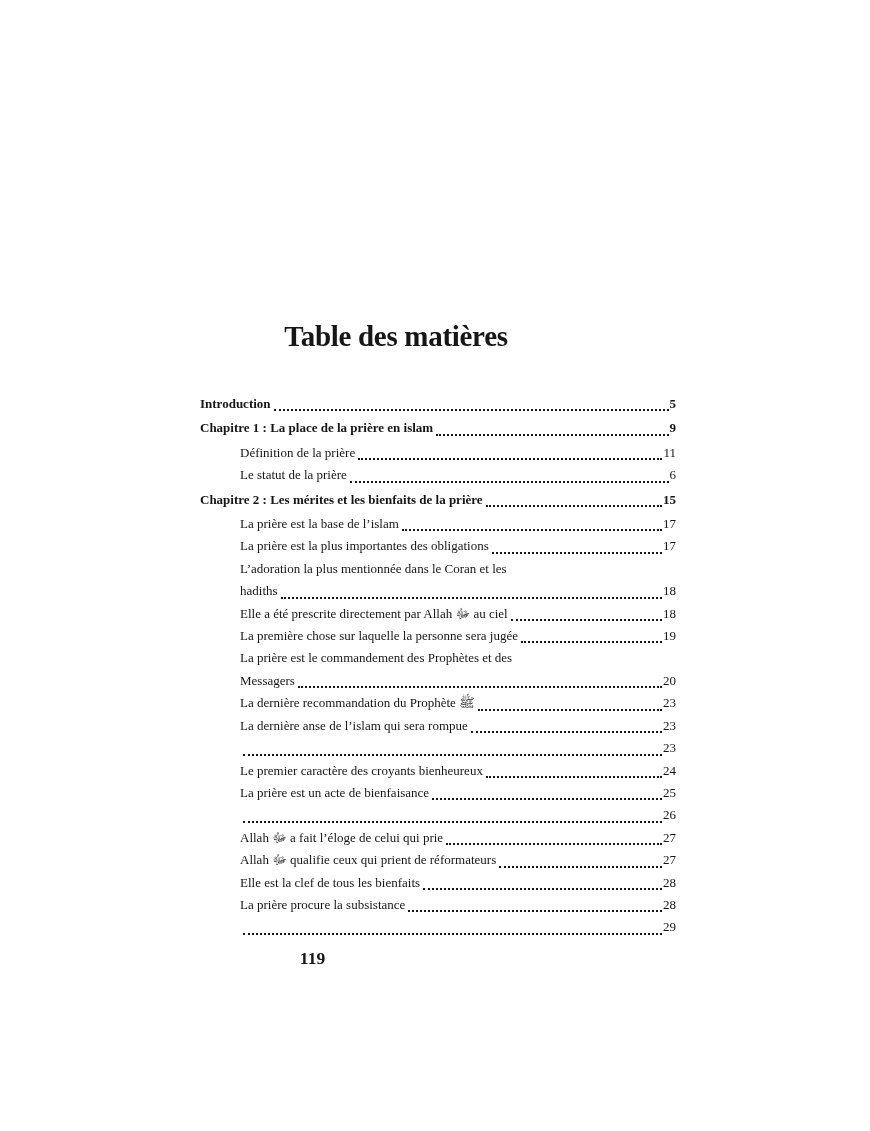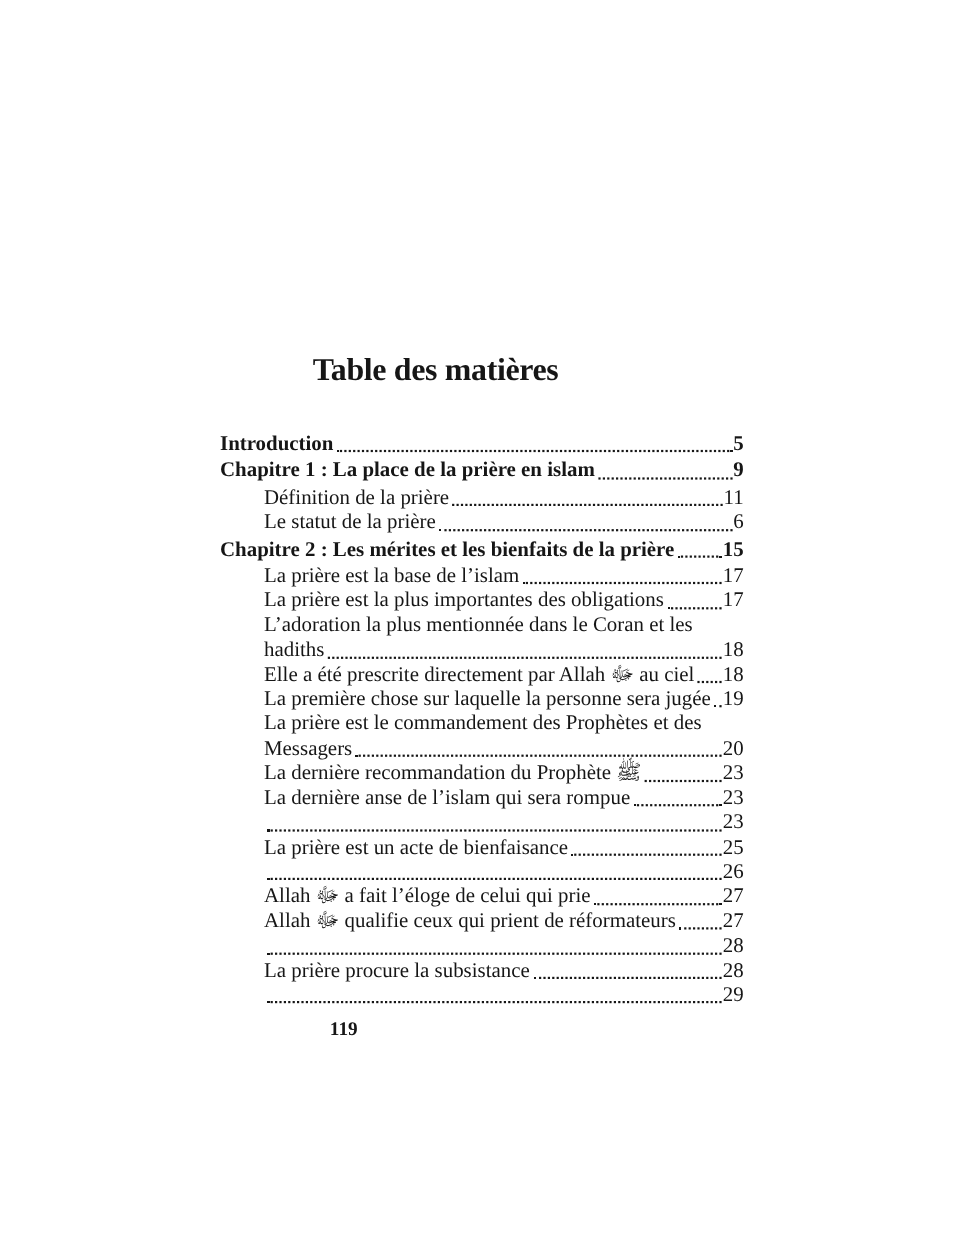--- a/index.html
+++ b/index.html
@@ -18,21 +18,21 @@
   .doc-title {
     text-align: center;
     font-size: 29px;
     font-weight: bold;
     letter-spacing: -0.3px;
     margin: 0 0 40px 0;
   }
   .toc {
     margin-left: 200px;
     width: 476px;
-    font-size: 19px;
+    font-size: 13px;
     line-height: 22.4px;
   }
   .toc-row {
     display: flex;
     align-items: flex-end;
   }
   .toc-row.level-1 { padding-left: 40px; }
   .toc-row.bold { font-weight: bold; margin: 2px 0; }
   .label {
     flex: 0 1 auto;
@@ -131,39 +131,45 @@
       <div class="toc-row level-1">
     <span class="label">La dernière anse de l’islam qui sera rompue</span>
     <span class="leader"></span>
     <span class="pg">23</span>
   </div>
       <div class="toc-row level-1">
     <span class="leader"></span>
     <span class="pg">23</span>
   </div>
       <div class="toc-row level-1">
+    <span class="label">Le premier caractère des croyants bienheureux</span>
+    <span class="leader"></span>
+    <span class="pg">24</span>
+  </div>
+      <div class="toc-row level-1">
     <span class="label">La prière est un acte de bienfaisance</span>
     <span class="leader"></span>
     <span class="pg">25</span>
   </div>
       <div class="toc-row level-1">
     <span class="leader"></span>
     <span class="pg">26</span>
   </div>
       <div class="toc-row level-1">
     <span class="label">Allah ﷻ a fait l’éloge de celui qui prie</span>
     <span class="leader"></span>
     <span class="pg">27</span>
   </div>
       <div class="toc-row level-1">
     <span class="label">Allah ﷻ qualifie ceux qui prient de réformateurs</span>
     <span class="leader"></span>
     <span class="pg">27</span>
   </div>
       <div class="toc-row level-1">
+    <span class="label">Elle est la clef de tous les bienfaits</span>
     <span class="leader"></span>
     <span class="pg">28</span>
   </div>
       <div class="toc-row level-1">
     <span class="label">La prière procure la subsistance</span>
     <span class="leader"></span>
     <span class="pg">28</span>
   </div>
       <div class="toc-row level-1">
     <span class="leader"></span>

